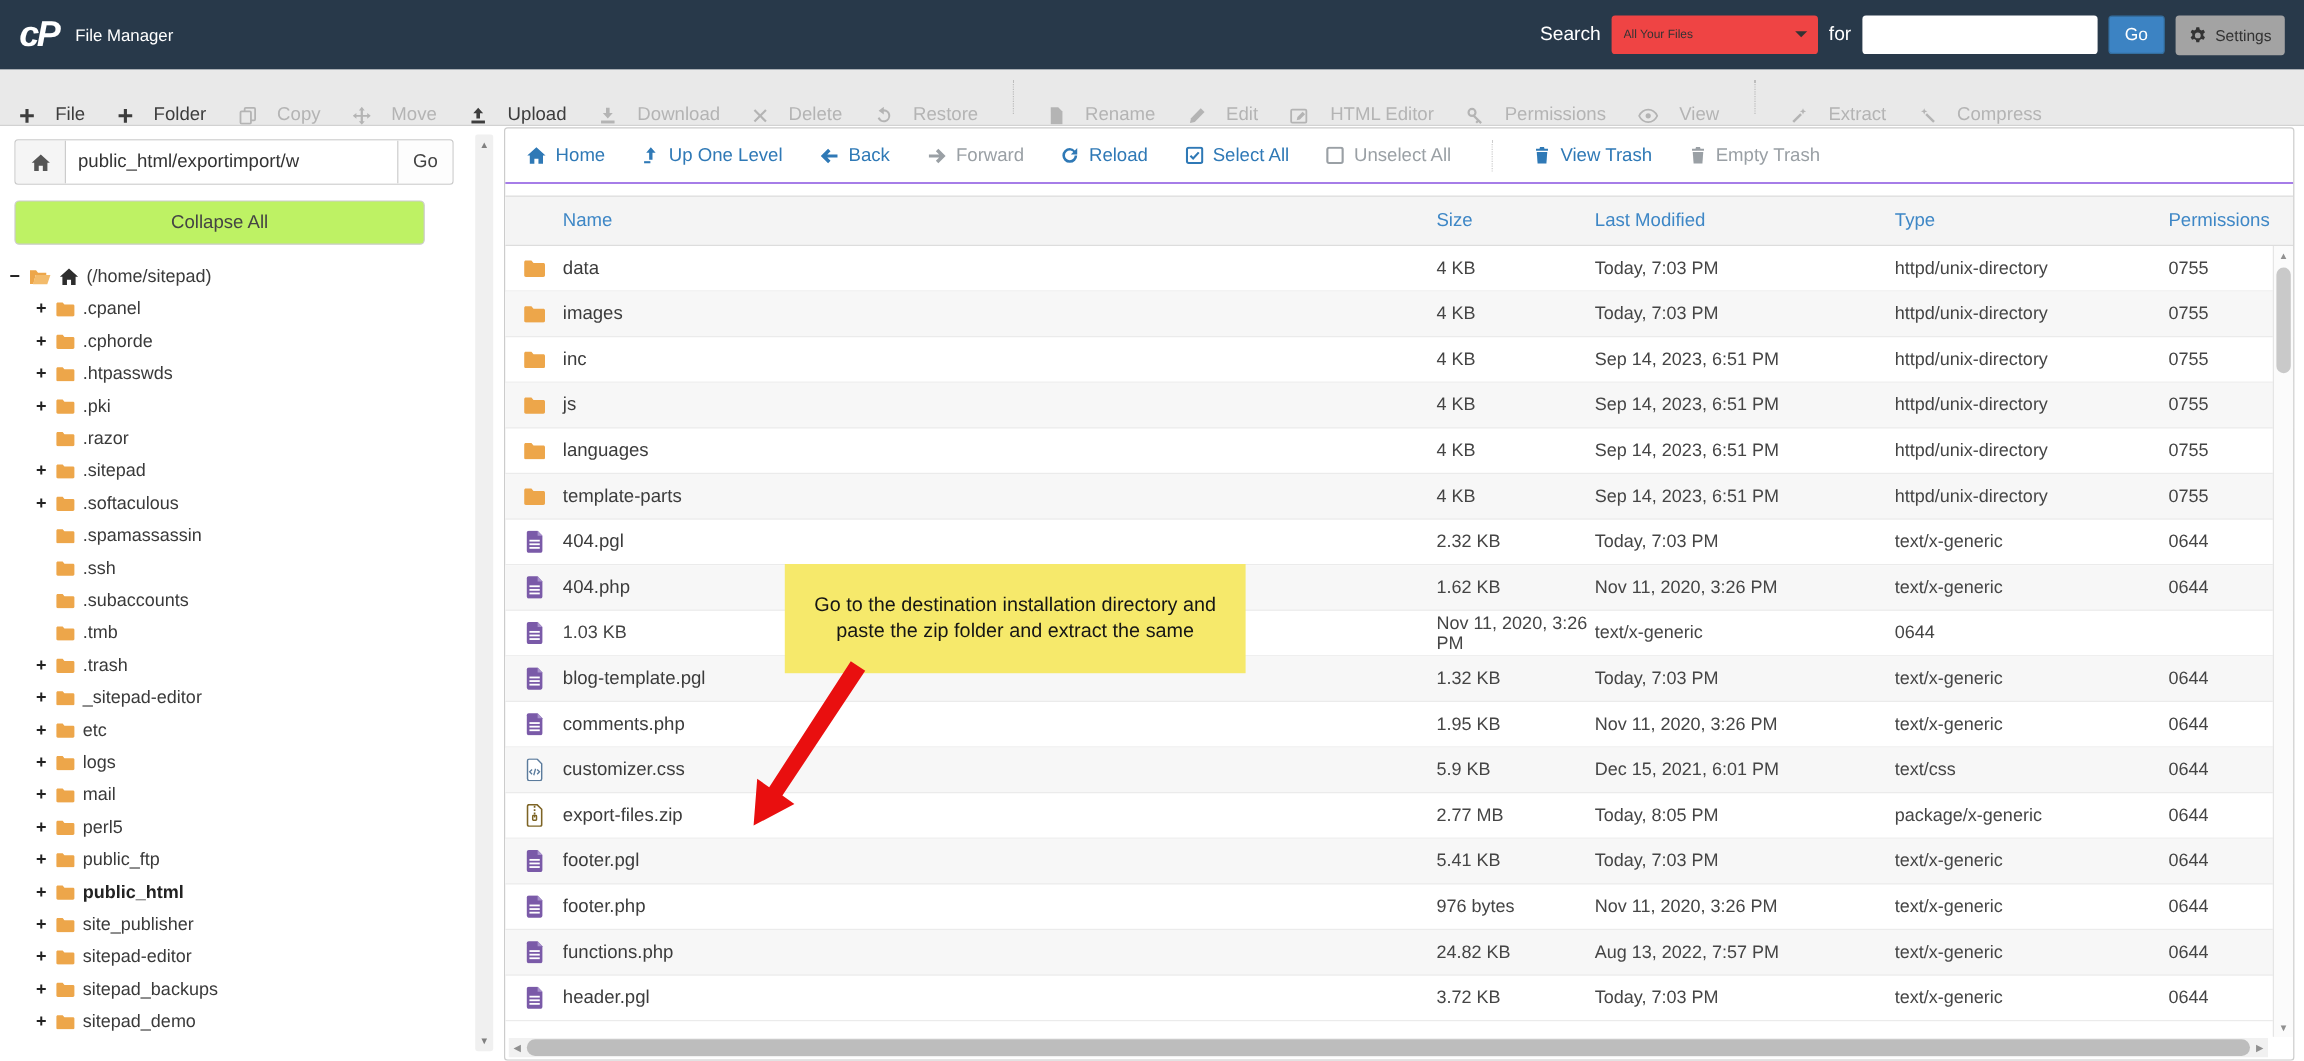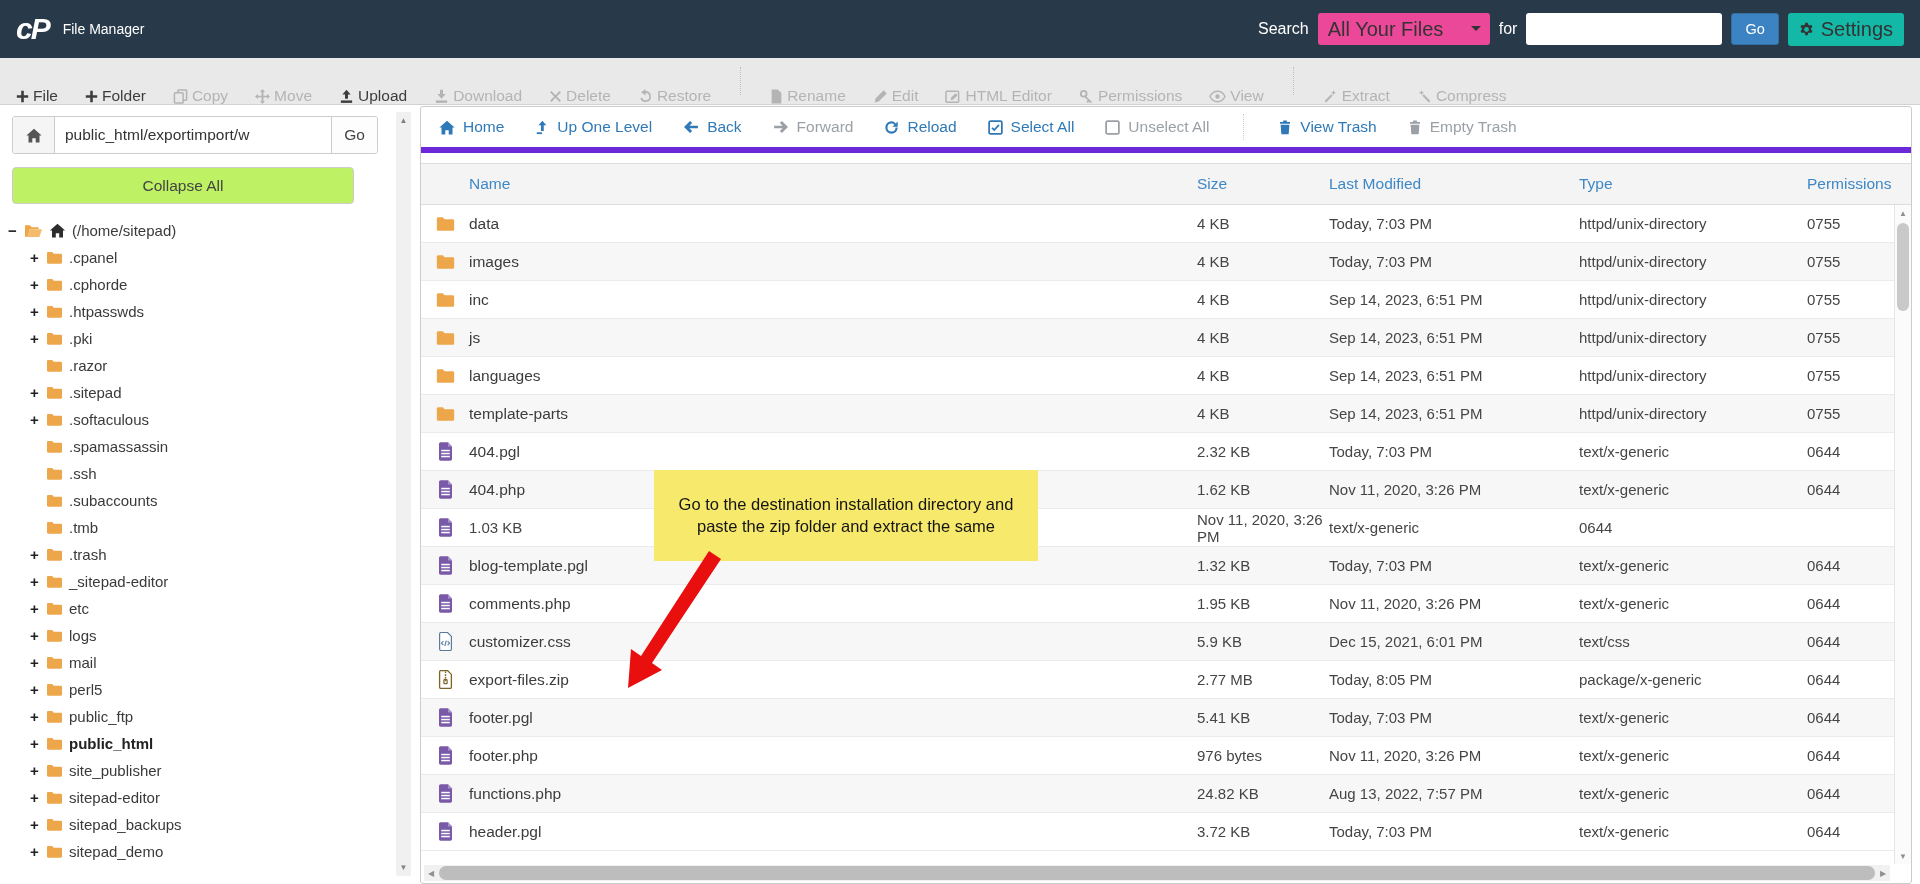--- a/index.html
+++ b/index.html
@@ -12,33 +12,33 @@
   
   .topbar { position:absolute; left:0; top:0; width:1920px; height:58px; background:#28394a;
             display:flex; align-items:center; padding:0 16px; }
   .brand { display:flex; align-items:center; gap:14px; }
   .logo { color:#fff; font-size:30px; font-weight:bold; font-style:italic; letter-spacing:-2px; }
   .apptitle { color:#fff; font-size:14px; font-weight:400; }
   .topbar-right { margin-left:auto; display:flex; align-items:center; gap:9px; }
   .top-label { color:#fff; font-size:16px; }
   .select-wrap { position:relative; }
   .select-wrap select { appearance:none; -webkit-appearance:none; width:172px; height:32px; border:none;
-      border-radius:3px; background:#ec4899; font-family:inherit; font-size:20px; color:#333; padding:0 24px 0 10px; }
+      border-radius:3px; background:#ef4444; font-family:inherit; font-size:10px; color:#333; padding:0 24px 0 10px; }
   .select-wrap:after { content:""; position:absolute; right:9px; top:13px; border:5px solid transparent;
       border-top-color:#333; pointer-events:none; }
   .search-input { width:196px; height:32px; border:none; border-radius:3px; font-size:15px; padding:0 8px; font-family:inherit; }
   .btn-blue { height:32px; background:#3c83c3; color:#fff; border:1px solid #346e9e; border-radius:3px;
       font-size:14.5px; padding:0 13px; cursor:pointer; font-family:inherit; }
-  .btn-settings { height:33px; background:#14b8a6; color:#333; border:none; border-radius:3px; font-size:20px;
+  .btn-settings { height:33px; background:#a3a3a3; color:#333; border:none; border-radius:3px; font-size:13px;
       padding:0 11px; display:flex; align-items:center; gap:7px; cursor:pointer; font-family:inherit; }
 
   
   .toolbar { position:absolute; left:0; top:58px; width:1920px; height:47px; background:#e9e9e9;
       border-bottom:1px solid #d2d2d2; display:flex; align-items:center; padding:0 16px; gap:27px; }
-  .tb-item { display:flex; align-items:center; gap:4px; font-size:15.5px; background:none; border:none;
+  .tb-item { display:flex; align-items:center; gap:17px; font-size:15.5px; background:none; border:none;
       font-family:inherit; cursor:pointer;margin-top:30px; }
   .tb-item.enabled { color:#3d3d3d; }
   .tb-item.disabled { color:#b4b4b4; cursor:default; }
   .tb-sep { width:0; height:28px; border-left:1px dotted #bdbdbd; margin:0 2px; }
 
   
   .sidebar { position:absolute; left:0; top:106px; width:396px; bottom:0; }
   .pathrow { display:flex; margin:10px 0 0 12px; width:366px; height:38px; border:1px solid #ccc; border-radius:3px; overflow:hidden; }
   .home-btn { width:42px; background:#f5f5f5; border:none; border-right:1px solid #ccc; color:#555;
       display:flex; align-items:center; justify-content:center; cursor:pointer; }
@@ -56,21 +56,21 @@
 
   
   .tree-scroll { position:absolute; left:396px; top:112px; bottom:8px; width:15px; background:#f0f0f0; border-radius:2px; }
   .tree-scroll .arr { position:absolute; left:0; width:15px; height:15px; font-size:8px; color:#808080;
       display:flex; align-items:center; justify-content:center; cursor:pointer; }
   .tree-scroll .arr.up { top:1px; } .tree-scroll .arr.down { bottom:1px; }
 
   
   .main { position:absolute; left:420px; top:106px; width:1492px; bottom:0; background:#fff;
       border:1px solid #ccc; border-radius:3px; overflow:hidden; }
-  .main-nav { height:46px; border-bottom:6px solid #6d28d9; display:flex; align-items:center; padding:0 18px; gap:31px; }
+  .main-nav { height:46px; border-bottom:1px solid #6d28d9; display:flex; align-items:center; padding:0 18px; gap:31px; }
   .nav-item { display:flex; align-items:center; gap:8px; font-size:15.5px; background:none; border:none;
       font-family:inherit; cursor:pointer; }
   .nav-item.enabled { color:#2f79b6; }
   .nav-item.disabled { color:#9aa0a5; cursor:default; }
   .nav-sep { width:0; height:26px; border-left:1px dotted #ccc; margin:0 3px; }
 
   .grid { display:grid; grid-template-columns:48px minmax(0,1fr) 132px 250px 228px 104px; align-items:center; }
   .thead { height:42px; margin-top:10px; background:#f4f4f4; border-top:1px solid #ddd; border-bottom:1px solid #ddd;
       color:#3e87c6; font-size:15.5px; }
   .thead > div { cursor:pointer; }

